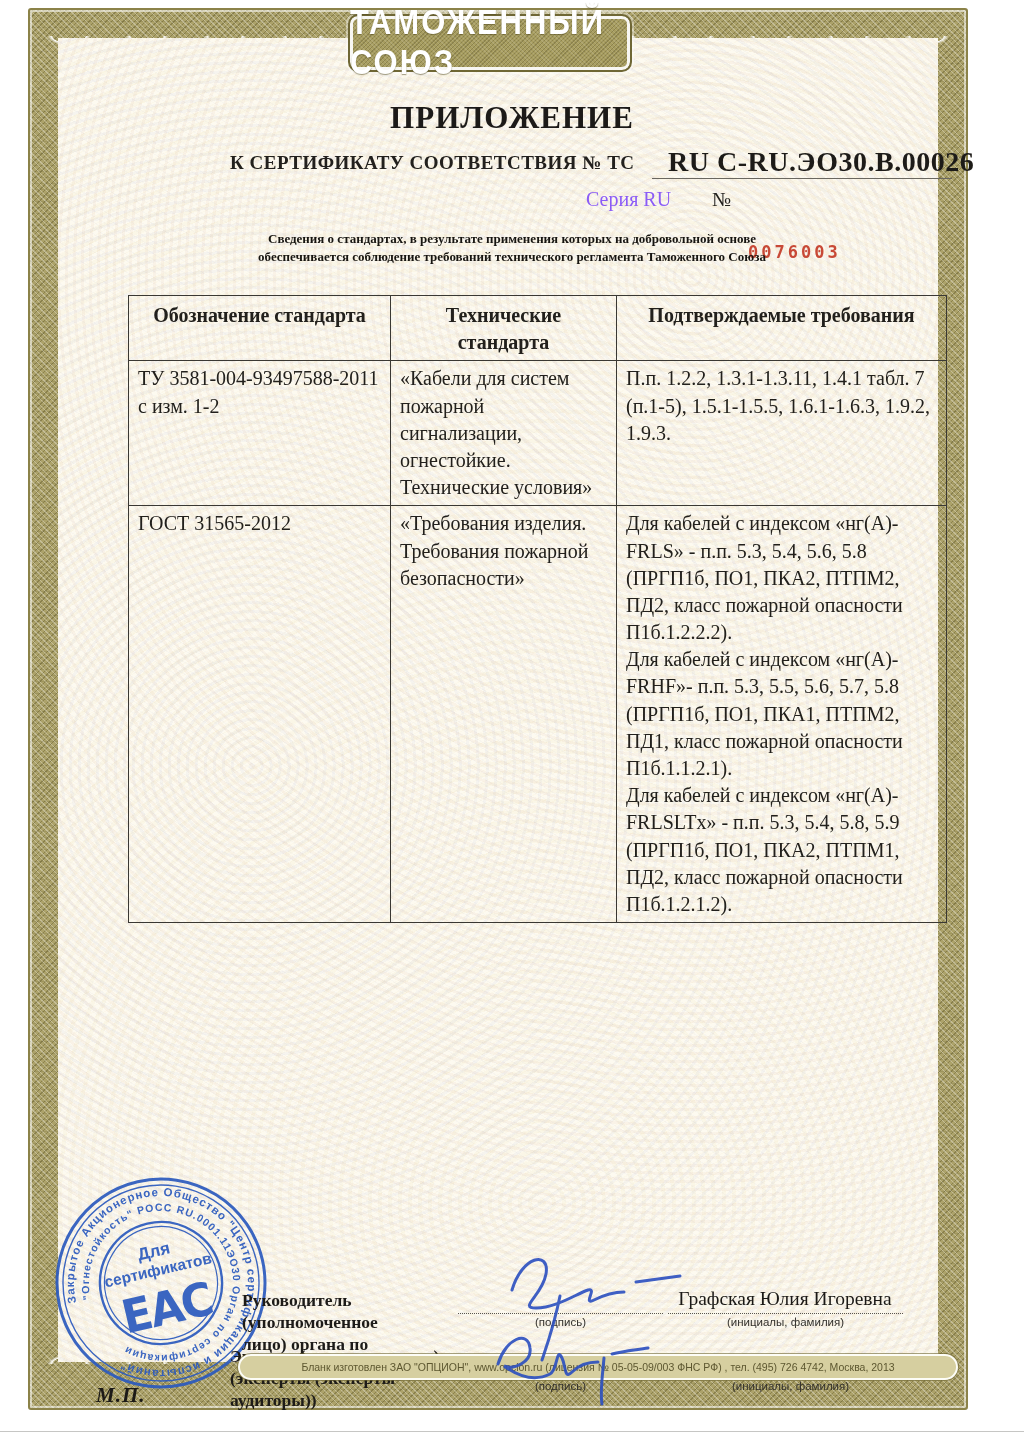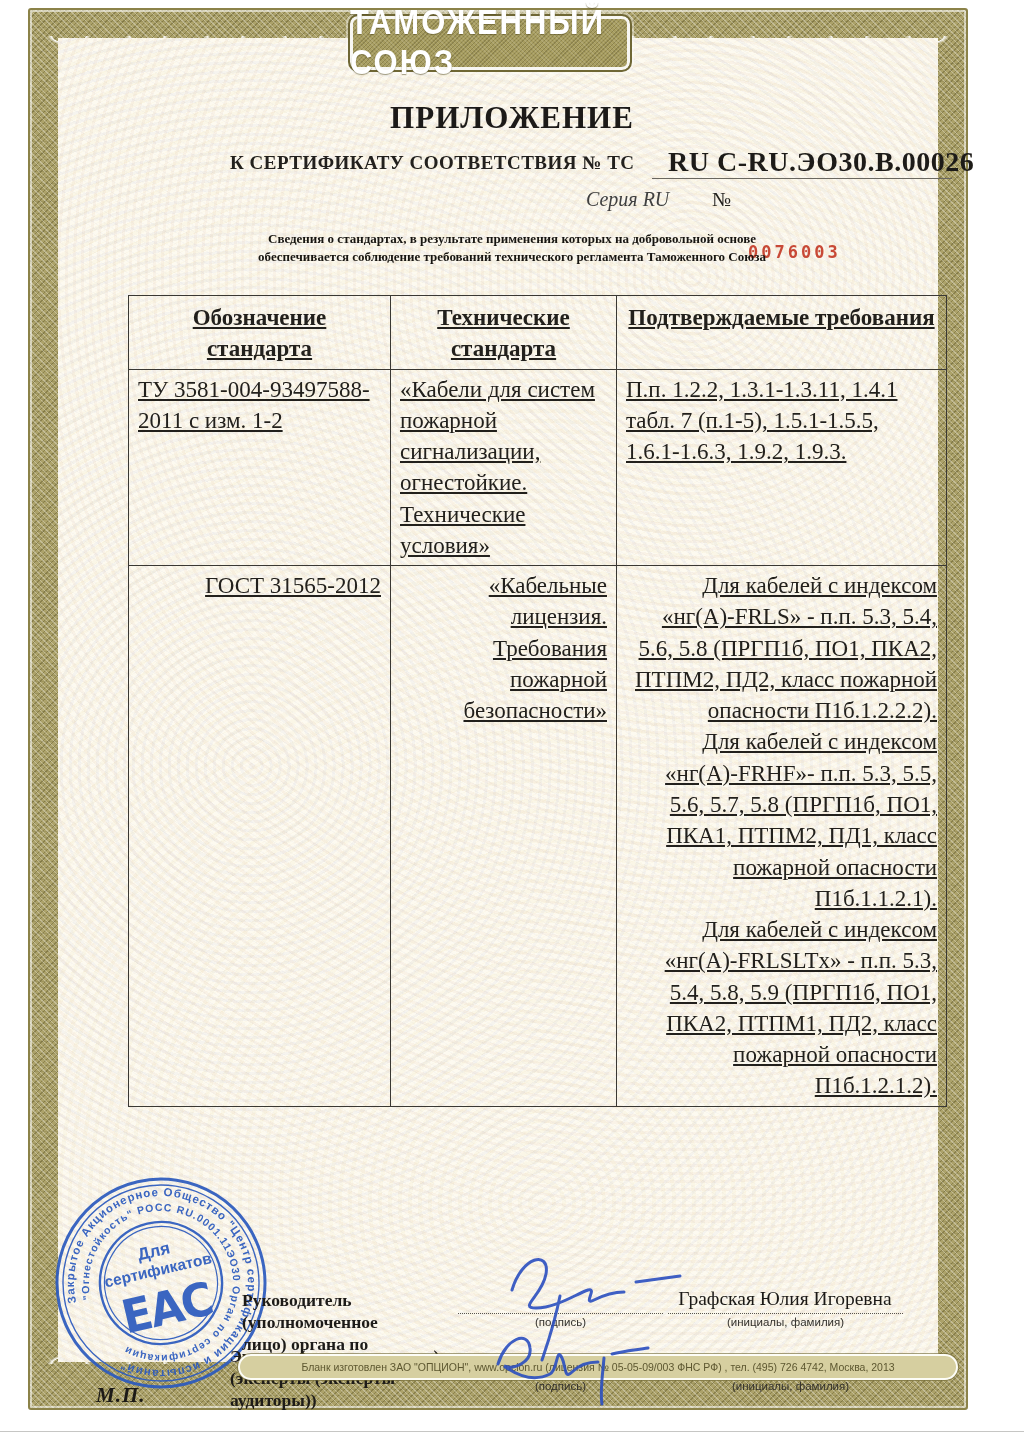--- a/index.html
+++ b/index.html
@@ -54,47 +54,47 @@
   }
   
   .abs { position:absolute; }
   #doc-title {
     left:0; right:0; top:100px; text-align:center;
     font-size:31px; font-weight:bold; letter-spacing:1px; color:#1c1a18;
   }
   #cert-line-label { left:230px; top:152px; font-size:19px; font-weight:bold; color:#22201d; letter-spacing:.5px;}
   #cert-number { left:668px; top:146px; font-size:28px; font-weight:bold; color:#1d1b18; letter-spacing:.5px;}
   #cert-underline { left:652px; top:178px; width:300px; border-bottom:1px solid #6a675f; }
-  #series-label { left:586px; top:188px; font-size:20px; color:#404040;font-style:italic; }
+  #series-label { left:586px; top:188px; font-size:20px; color:#8b5cf6; }
   #number-sign { left:712px; top:188px; font-size:20px; color:#22201d; }
   #serial-number {
     left:748px; top:198px; font-family:"DejaVu Sans Mono", monospace;
     font-size:17px; font-weight:bold; letter-spacing:3px;margin-top:44px;
   }
   #intro {
     left:82px; top:230px; width:860px; text-align:center;
     font-size:13px; font-weight:bold; color:#171511; line-height:1.35;
   }
   .preline { white-space:pre-line; }
   
   #std-table {
     position:absolute; left:128px; top:295px; width:818px;
     border-collapse:collapse; table-layout:fixed;
-    font-size:23px; color:#22201c;text-decoration:underline;
+    font-size:20px; color:#22201c;
   }
   #std-table th, #std-table td {
     border:1.5px solid #3a3833; vertical-align:top; padding:4px 9px;
     line-height:1.36;
   }
   #std-table th { font-weight:bold; text-align:center; height:44px; padding-top:6px; }
   #std-table col.c1 { width:262px; }
   #std-table col.c2 { width:226px; }
   #std-table col.c3 { width:330px; }
   tr.r1 td { height:92px; }
-  tr.r2 td { height:330px;text-align:right; }
+  tr.r2 td { height:330px; }
   
   #stamp-wrap { left:50px; top:1172px; width:222px; height:222px; opacity:.92; }
   #stamp-wrap svg { transform:rotate(-13deg); }
   #mp-label { left:96px; top:1383px; font-size:21px; font-weight:bold; color:#1c1a17; letter-spacing:1px; z-index:5;font-style:italic; }
   
   .role { font-size:17.5px; font-weight:bold; color:#1d1b18; line-height:1.25; }
   #role-1 { left:242px; top:1290px; width:240px; }
   #role-2 { left:230px; top:1346px; width:250px; }
   .dotline { border-bottom:1.2px dotted #59564e; }
   #sigline-1 { left:458px; top:1288px; width:205px; height:26px; }
@@ -164,21 +164,21 @@
       <th>Подтверждаемые требования</th>
     </tr>
     <tr class="r1">
       <td class="preline">ТУ 3581-004-93497588-2011 с изм. 1-2</td>
       <td class="preline">«Кабели для систем пожарной сигнализации, огнестойкие.
 Технические условия»</td>
       <td class="preline">П.п. 1.2.2, 1.3.1-1.3.11, 1.4.1 табл. 7 (п.1-5), 1.5.1-1.5.5, 1.6.1-1.6.3, 1.9.2, 1.9.3.</td>
     </tr>
     <tr class="r2">
       <td class="preline">ГОСТ 31565-2012</td>
-      <td class="preline">«Кабельные лицензия. Требования пожарной безопасности»</td>
+      <td class="preline">«Требования изделия. Требования пожарной безопасности»</td>
       <td class="preline">Для кабелей с индексом «нг(А)-FRLS» -  п.п. 5.3, 5.4, 5.6, 5.8 (ПРГП1б, ПО1, ПКА2, ПТПМ2, ПД2, класс пожарной опасности П1б.1.2.2.2).
 Для кабелей с индексом «нг(А)-FRHF»- п.п. 5.3, 5.5, 5.6, 5.7, 5.8 (ПРГП1б, ПО1, ПКА1, ПТПМ2, ПД1, класс пожарной опасности П1б.1.1.2.1).
 Для кабелей с индексом «нг(А)-FRLSLTх» -  п.п. 5.3, 5.4, 5.8, 5.9 (ПРГП1б, ПО1, ПКА2, ПТПМ1, ПД2, класс пожарной опасности П1б.1.2.1.2).</td>
     </tr>
   </tbody>
     </table>
 
   <div class="abs" id="stamp-wrap">
     <svg width="222" height="222" viewBox="0 0 222 222">
       <g fill="none" stroke="#2b5abe">

